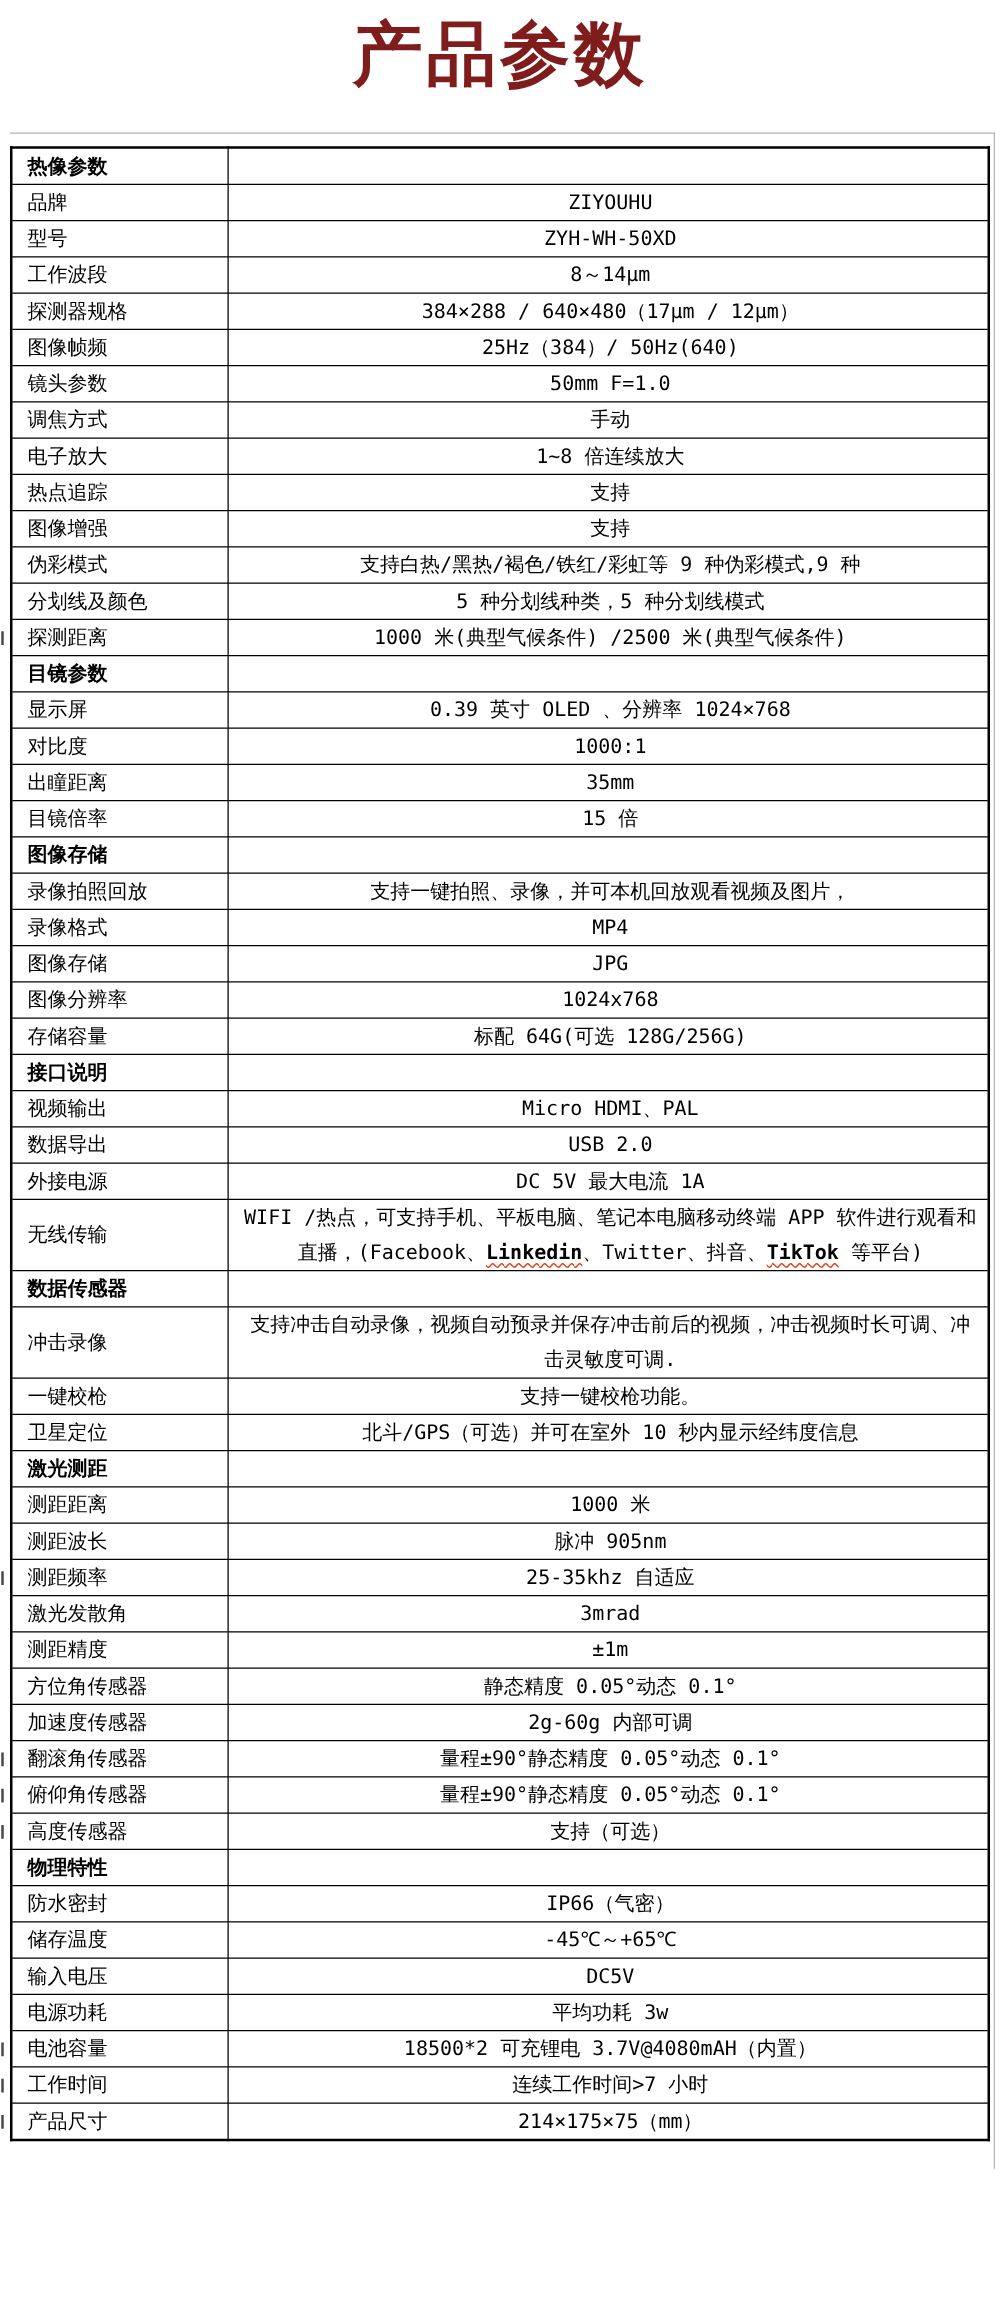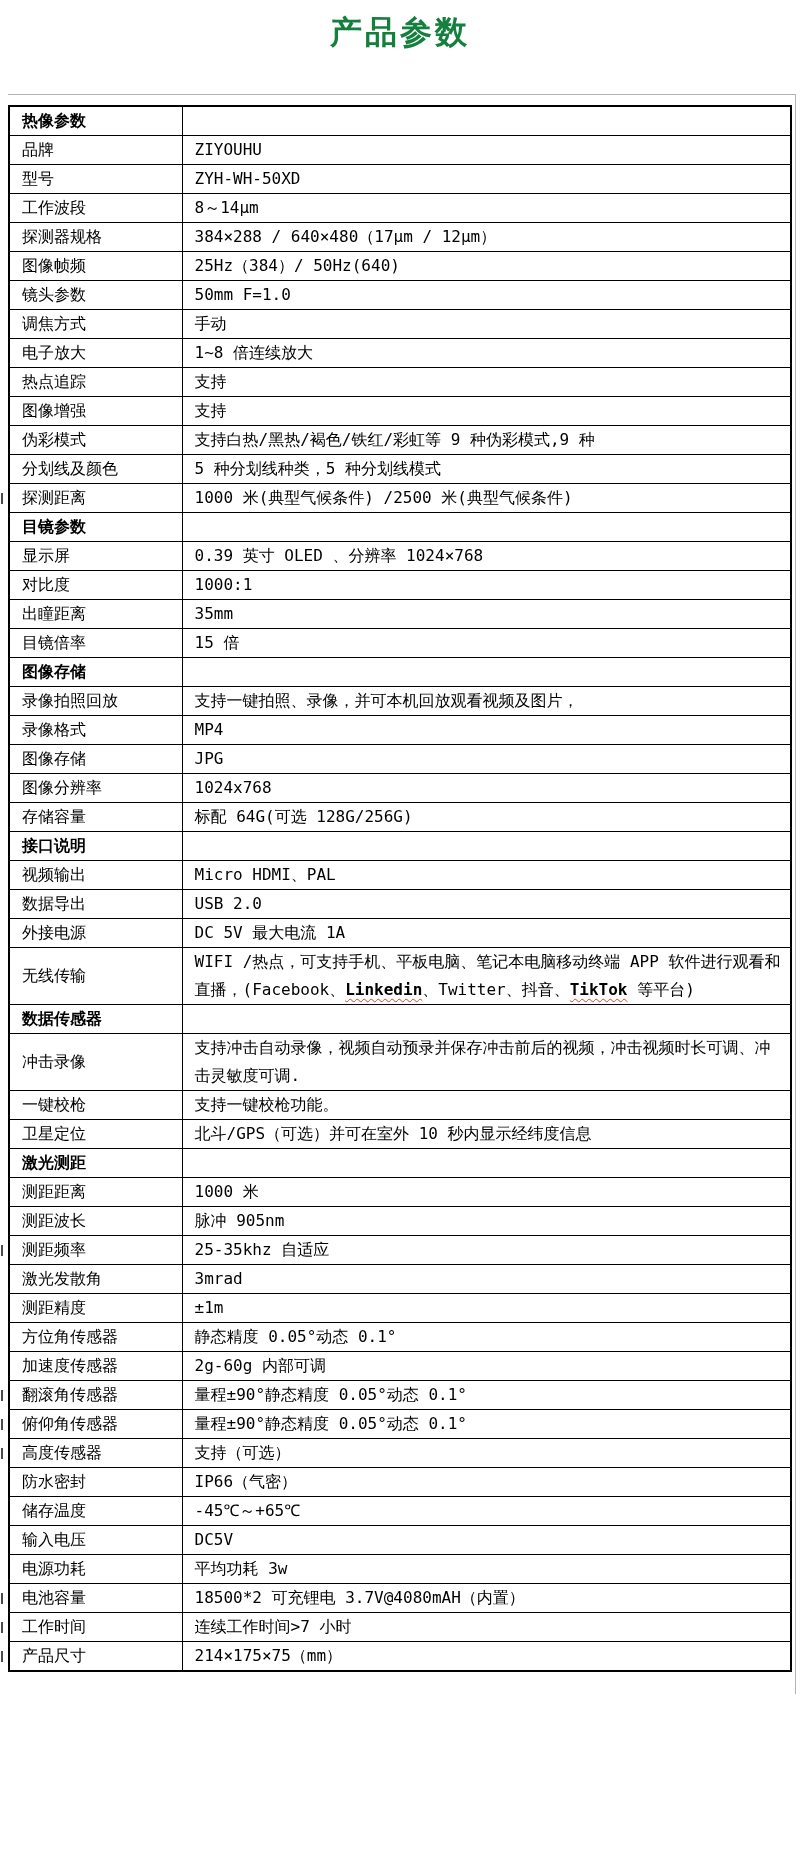--- a/index.html
+++ b/index.html
@@ -2,28 +2,28 @@
 <html><head>
 <meta charset="utf-8">
 <style>
   html,body{margin:0;padding:0;background:#ffffff;}
   body{
     width:800px;height:1852px;position:relative;overflow:hidden;
     font-family:"DejaVu Sans Mono","Liberation Mono",monospace;
     color:#000;
   }
   .page-title{
-    margin:2px 0 0 0;
+    margin:14px 0 0 0;
     text-align:center;
     font-family:"DejaVu Sans","Liberation Sans",sans-serif;
-    font-size:32px;
+    font-size:56px;
     font-weight:bold;
     letter-spacing:3px;
     line-height:60px;
-    color:#15803d;
+    color:#7f1d1d;
   }
   .table-wrap{
     margin:32px 4px 0 8px;
     border-top:1px solid #b3b3b3;
     border-right:1px solid #b3b3b3;
     padding:10px 1px 22px 0;
   }
   table.spec{
     border-collapse:collapse;
     table-layout:fixed;
@@ -33,21 +33,21 @@
   table.spec td{
     border:1px solid #000;
     font-size:16px;
     line-height:28px;
     padding:0 8px 0 12px;
     vertical-align:middle;
     word-break:break-word;
     position:relative;
   }
   table.spec tr{height:29px;}
-  td.value{padding-left:9px;}
+  td.value{padding-left:9px;text-align:center;}
   tr.section td{font-weight:bold;}
   .misspelled{
     text-decoration-line:underline;
     text-decoration-style:wavy;
     text-decoration-color:#e2401c;
     text-decoration-thickness:1px;
     text-underline-offset:3px;
     font-weight:bold;
   }
   .revmark{
@@ -244,20 +244,24 @@
           <td class="value">量程±90°静态精度 0.05°动态 0.1°</td>
         </tr>
         <tr>
           <td class="label"><i class="revmark"></i>俯仰角传感器</td>
           <td class="value">量程±90°静态精度 0.05°动态 0.1°</td>
         </tr>
         <tr>
           <td class="label"><i class="revmark"></i>高度传感器</td>
           <td class="value">支持（可选）</td>
         </tr>
+        <tr class="section">
+          <td class="label">物理特性</td>
+          <td class="value"></td>
+        </tr>
         <tr>
           <td class="label">防水密封</td>
           <td class="value">IP66（气密）</td>
         </tr>
         <tr>
           <td class="label">储存温度</td>
           <td class="value">-45℃～+65℃</td>
         </tr>
         <tr>
           <td class="label">输入电压</td>

